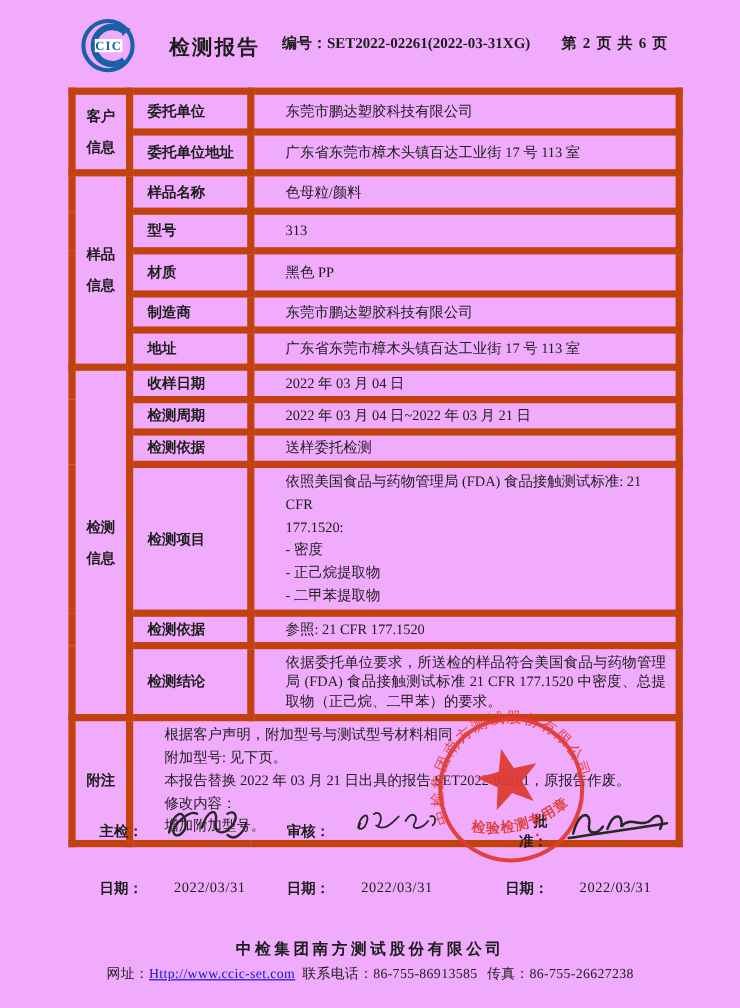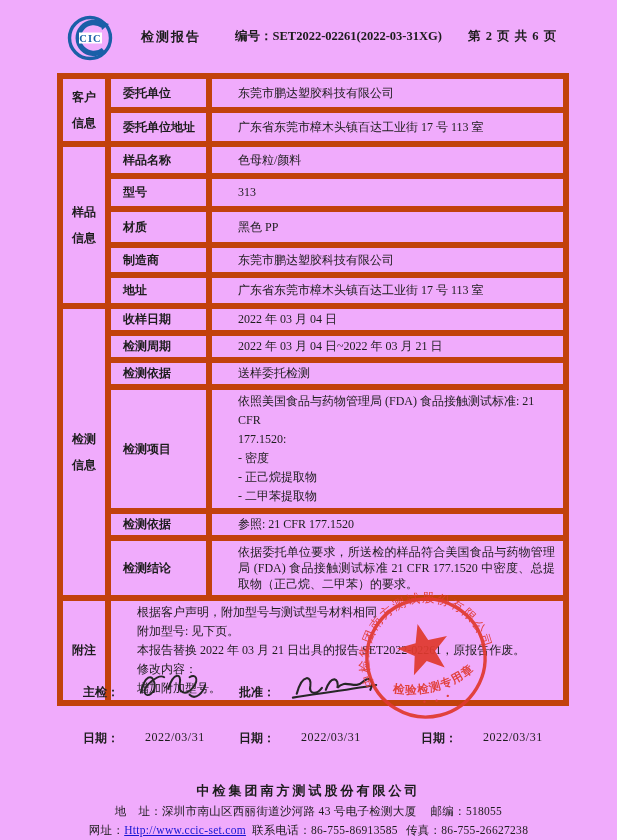--- a/index.html
+++ b/index.html
@@ -4,21 +4,21 @@
 <style>
   * { margin:0; padding:0; box-sizing:border-box; }
   html,body { background:#ffffff; }
   .page {
     position:relative; width:617px; height:840px; background:#f0abfc;
     font-family:"Liberation Serif","DejaVu Serif",serif; color:#1c1c1c; overflow:hidden;
   }
   
   .hdr { position:absolute; left:0; top:0; width:617px; height:70px; }
   .logo { position:absolute; left:64px; top:15px; width:52px; height:46px; }
-  .hdr-title { position:absolute; left:141px; top:28px; font-size:13px; font-weight:bold; letter-spacing:2px; }
+  .hdr-title { position:absolute; left:141px; top:28px; font-size:17px; font-weight:bold; letter-spacing:2px; }
   .hdr-no { position:absolute; left:235px; top:28px; font-size:12.5px; font-weight:bold; }
   .hdr-page { position:absolute; left:468px; top:28px; font-size:12.5px; font-weight:bold; letter-spacing:1px; }
   
   table.rpt { position:absolute; left:57px; top:73px; width:506px; border-collapse:collapse; table-layout:fixed; }
   table.rpt td { border:6px solid #c2410c; font-size:12px; vertical-align:middle; }
   td.sec { text-align:center; font-weight:bold; padding:0 4px; }
   td.sec .seclines { display:flex; flex-direction:column; align-items:center; justify-content:center; gap:9px; }
   td.lbl { font-weight:bold; padding:2px 4px 2px 12px; }
   td.val { padding:2px 8px 2px 26px; }
   .pre  { white-space:pre-line; line-height:19px; }
@@ -170,20 +170,28 @@
     </table>
 
   <div class="sig-area">
     <div class="sig-row">
       <div class="sig-col">
         <span class="role">主检：</span>
         <svg class="handwriting" width="78" height="44" viewBox="0 0 80 44" title="赵亮">
           <path d="M8,30 C12,12 20,10 22,20 C24,30 14,36 12,30 C10,24 26,10 32,14" stroke-width="2"></path>
           <path d="M36,26 C42,8 50,10 48,20 C46,30 54,34 62,24 C68,16 64,10 58,14" stroke-width="2"></path>
           <path d="M58,32 C64,38 72,30 74,22" stroke-width="2"></path>
+        </svg>
+      </div>
+      <div class="sig-col">
+        <span class="role">审核：</span>
+        <svg class="handwriting" width="80" height="40" viewBox="0 0 85 40" title="肖文东">
+          <path d="M10,24 C12,12 20,10 18,18 C16,26 8,28 12,20" stroke-width="1.6"></path>
+          <path d="M24,12 C30,8 32,16 28,22 M26,22 C34,28 42,18 46,14" stroke-width="1.6"></path>
+          <path d="M52,18 C58,8 64,14 60,20 C56,26 66,26 72,18 M74,14 C78,12 80,18 76,22" stroke-width="1.6"></path>
         </svg>
       </div>
       <div class="sig-col">
         <span class="role">批准：</span>
         <svg class="handwriting" width="92" height="46" viewBox="0 0 95 46" title="徐鹏">
           <path d="M8,32 C14,10 24,14 22,24 C20,32 28,34 34,26" stroke-width="2.2"></path>
           <path d="M38,28 C44,12 52,16 50,26 C58,16 68,28 76,20 C84,12 88,20 84,28" stroke-width="2.2"></path>
           <path d="M4,36 C30,32 60,28 90,23" stroke-width="2.2"></path>
         </svg>
       </div>
@@ -218,20 +226,17 @@
       <textPath href="#arcBottom" startOffset="5">检验检测专用章</textPath>
     </text>
     <circle cx="58" cy="112" r="1.2" fill="#e03a2f"></circle>
     <circle cx="70" cy="114" r="1.2" fill="#e03a2f"></circle>
     <circle cx="82" cy="112" r="1.2" fill="#e03a2f"></circle>
   </svg>
 
   <div class="ftr">
     <div class="ftr-company">中检集团南方测试股份有限公司</div>
     <div class="ftr-line">
-      <span>地　址：</span><span>深圳市南山区西丽街道沙河路 43 号电子检测大厦</span><span class="gap"></span><span>邮编：</span><span>518055</span>
-    </div>
-    <div class="ftr-line">
       <span>网址：</span><a class="url" href="#">Http://www.ccic-set.com</a><span class="gap" style="width:6px"></span><span>联系电话：</span><span>86-755-86913585</span><span class="gap" style="width:8px"></span><span>传真：</span><span>86-755-26627238</span>
     </div>
   </div>
 
 </div>
 
 </body></html>

